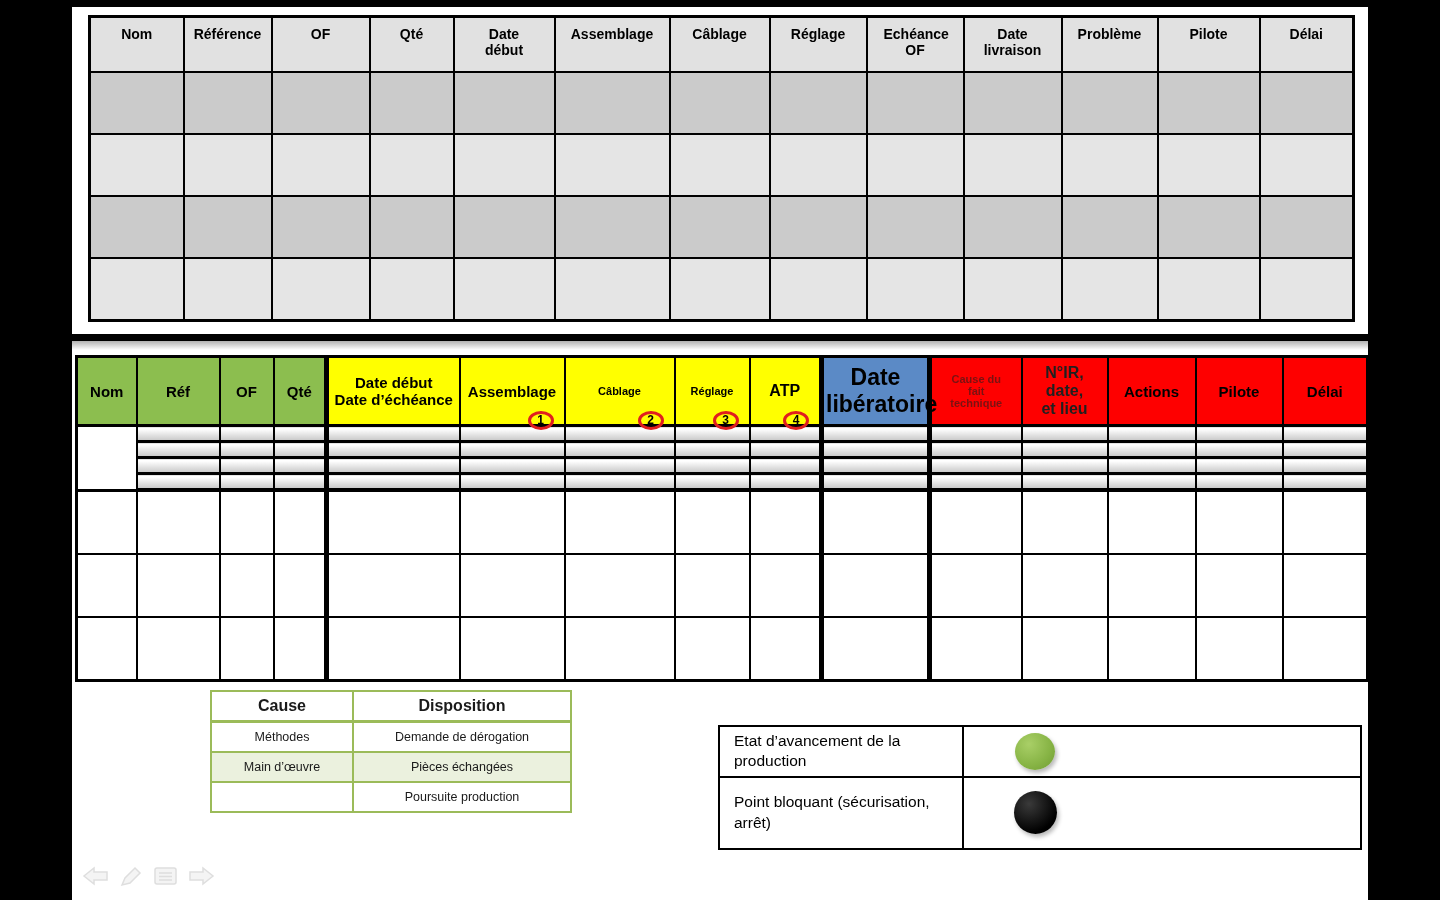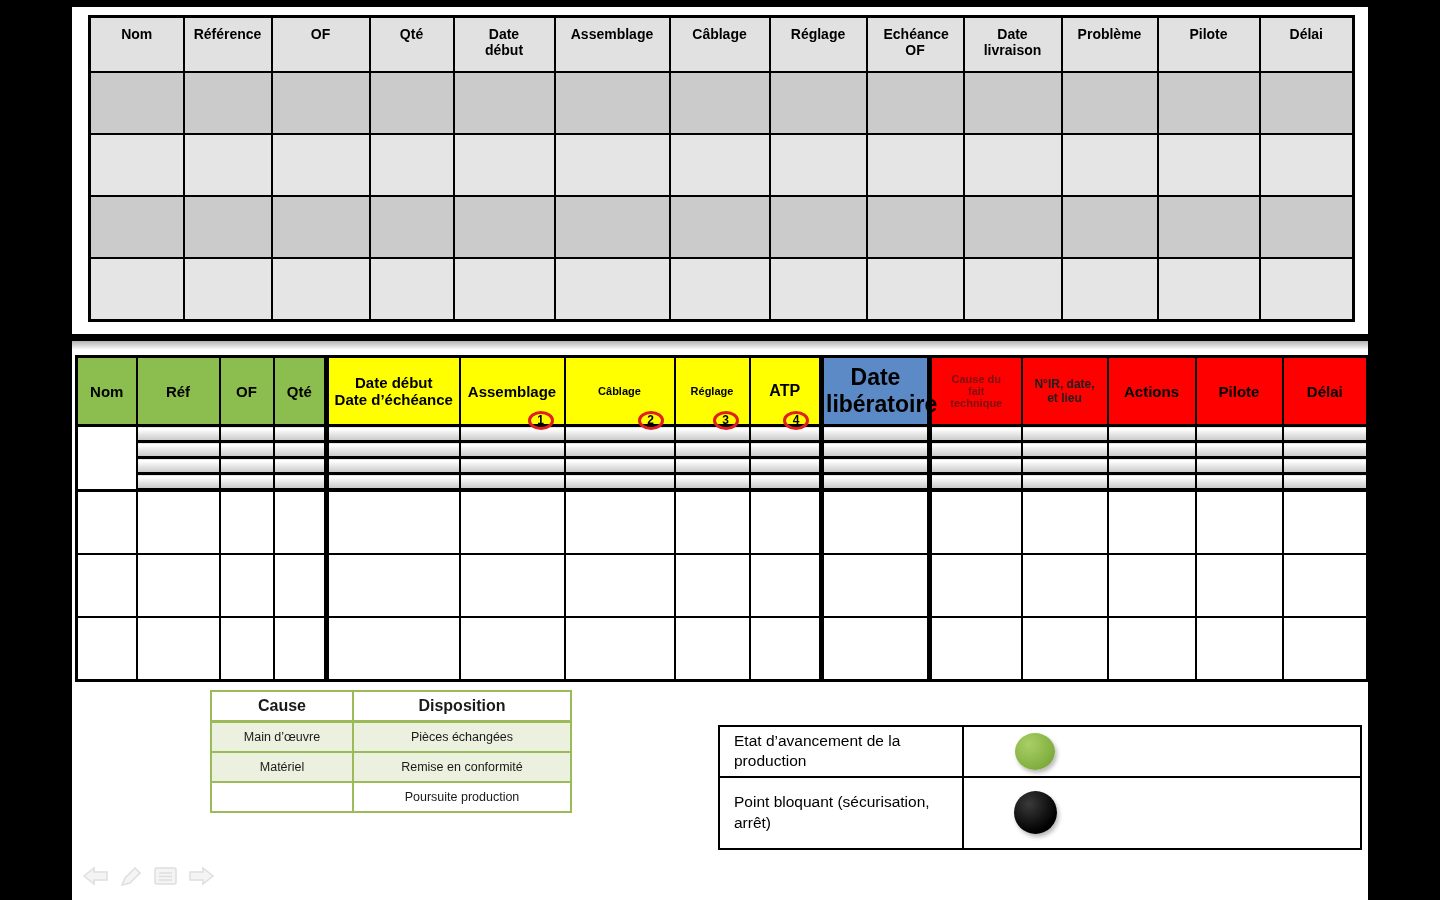--- a/index.html
+++ b/index.html
@@ -25,21 +25,21 @@
   .t2{position:absolute;left:75px;top:355px;width:1293px;border:3px solid #000;z-index:3;}
   .t2 th{border:2px solid #000;border-bottom:3px solid #000;height:66px;text-align:center;
          vertical-align:middle;font-weight:bold;font-size:15px;color:#000;padding:0 2px;}
   .t2 th.green{background:#8cbe4f;}
   .t2 th.yellow{background:#ffff00;position:relative;}
   .t2 th.small{font-size:11px;}
   .t2 th.atp{font-size:16px;}
   .t2 th.blue{background:#5b8ac6;font-size:23px;}
   .t2 th.red{background:#fe0000;}
   .t2 th.causetxt{font-size:11px;color:#7a1212;padding:0 13px;}
-  .t2 th.nirtxt{font-size:12px;color:#202020;}
+  .t2 th.nirtxt{font-size:16px;color:#202020;}
   .t2 td{border:2px solid #000;background:#fff;}
   .t2 .thickL{border-left:5px solid #000 !important;}
   .t2 td.sub{height:11px;border-bottom:3px solid #000;
              background:linear-gradient(180deg,#ffffff 12%,#c8c8c8 100%);}
   .t2 tr.lastsub td.sub{border-bottom:4px solid #000;}
   .t2 td.nomcell{background:#fff;border-bottom:3px solid #000;}
   .t2 tr.bodyrow td{height:59px;}
   .badge{position:absolute;right:10px;bottom:-6px;width:20px;height:13px;border:3px solid #e01f1f;
          border-radius:50%;font-size:12px;font-weight:bold;color:#000;line-height:13px;
          text-align:center;background:transparent;}
@@ -360,27 +360,27 @@
         <col style="width:142px">
         <col style="width:218px">
       </colgroup>
     <thead>
       <tr>
         <th>Cause</th>
         <th>Disposition</th>
       </tr>
     </thead>
     <tbody>
+      <tr>
+        <td>Méthodes</td>
+        <td>Demande de dérogation</td>
+      </tr>
       <tr class="alt">
         <td>Main d’œuvre</td>
         <td>Pièces échangées</td>
-      </tr>
-      <tr class="alt">
-        <td>Matériel</td>
-        <td>Remise en conformité</td>
       </tr>
       <tr>
         <td></td>
         <td>Poursuite production</td>
       </tr>
     </tbody>
   </table>
 
   <table class="t4">
     <colgroup>

